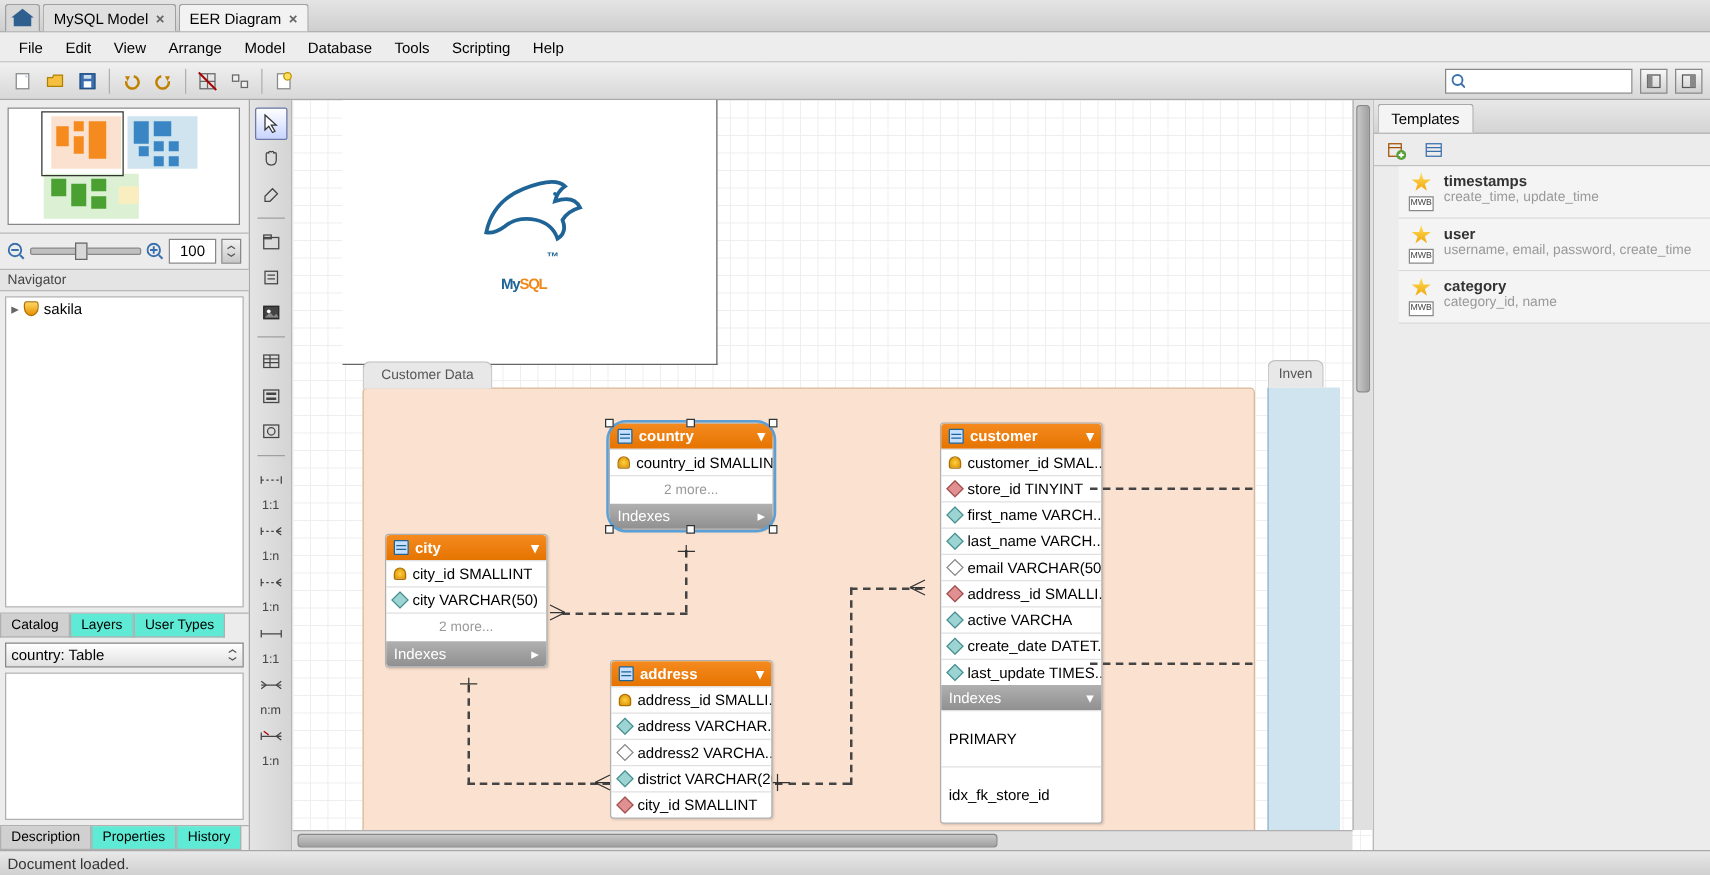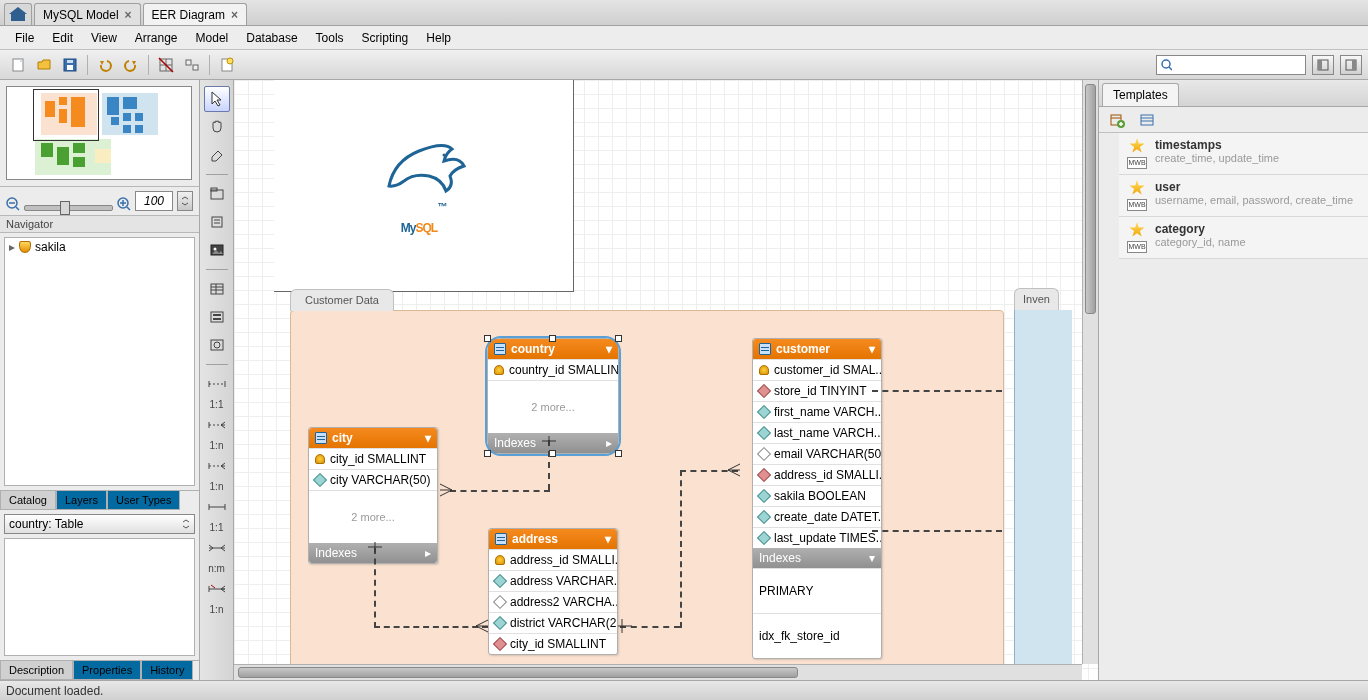--- a/index.html
+++ b/index.html
@@ -31,32 +31,32 @@
 
 
 .main { flex: 1; display: flex; min-height: 0; }
 
 
 .left-sidebar { width: 200px; background: #ececec; border-right: 1px solid #a8a8a8; display: flex; flex-direction: column; }
 .nav-preview { padding: 6px; border-bottom: 1px solid #b8b8b8; }
 .preview-box { width: 186px; height: 94px; background: #fff; border: 1px solid #888; position: relative; }
 .pv-viewport { position:absolute; border:1px solid #333; left:26px; top:2px; width:66px; height:52px; }
 .pv-block { position:absolute; }
-.zoom-row { display: flex; align-items: flex-end; gap: 4px; padding: 4px 6px; border-bottom: 1px solid #b8b8b8; font-style: italic; }
+.zoom-row { display: flex; align-items: center; gap: 4px; padding: 4px 6px; border-bottom: 1px solid #b8b8b8; }
 .zoom-slider { flex: 1; height: 6px; background: #c0c0c0; border: 1px solid #888; position: relative; border-radius:2px; }
 .zoom-thumb { position:absolute; width:10px; height:14px; background:#d8d8d8; border:1px solid #666; top:-5px; left:40%; }
 .zoom-val { width: 38px; height: 20px; border: 1px solid #888; background: #fff; text-align: center; line-height:18px; }
 .zoom-dd { width:16px; height:20px; border:1px solid #888; background:linear-gradient(#f0f0f0,#c8c8c8); display:flex;align-items:center;justify-content:center; }
 .nav-label { padding: 2px 6px; font-size: 11px; color: #444; background:#e4e4e4; border-bottom:1px solid #b8b8b8; }
 .nav-tree { flex: 1; background: #fff; border: 1px solid #b0b0b0; margin: 4px; overflow: auto; }
 .tree-row { display: flex; align-items: center; gap: 4px; padding: 2px 4px; }
 .tree-exp { color: #666; }
 .db-icon { width:12px; height:12px; background: linear-gradient(#ffd760,#e69000); border-radius: 2px 2px 50% 50%/30% 30% 60% 60%; border:1px solid #b07000; }
 .left-tabs { display: flex; border-top: 1px solid #b0b0b0; }
-.left-tab { padding: 3px 8px; border: 1px solid #b0b0b0; border-top: none; background: #0369a1; cursor: pointer; font-size:11px; }
+.left-tab { padding: 3px 8px; border: 1px solid #b0b0b0; border-top: none; background: #5eead4; cursor: pointer; font-size:11px; }
 .left-tab.active { background: #d0d0d0; }
 .detail-box { height: 170px; display:flex; flex-direction:column; }
 .detail-select { margin: 4px; height: 20px; border:1px solid #888; background: linear-gradient(#fff,#e0e0e0); display:flex; align-items:center; justify-content:space-between; padding: 0 4px; }
 .detail-content { flex:1; background:#fff; border:1px solid #b0b0b0; margin: 0 4px 4px 4px; }
 
 
 .tool-strip { width: 34px; background: linear-gradient(90deg,#e4e4e4,#d4d4d4); border-right: 1px solid #a8a8a8; display: flex; flex-direction: column; align-items: center; padding-top: 6px; gap: 2px; }
 .ts-btn { width: 26px; height: 26px; display: flex; align-items: center; justify-content: center; cursor: pointer; border:1px solid transparent; border-radius:2px; }
 .ts-btn.active { background: linear-gradient(#fff,#c8d4ff); border: 1px solid #6a7aa8; }
 .ts-sep { width: 22px; height: 1px; background: #a0a0a0; margin: 4px 0; }
@@ -84,21 +84,21 @@
 .tbl-head .exp { margin-left: auto; color: #fff; }
 .tbl-icon { width:12px; height:12px; background:#c7e0ff; border:1px solid #1e6497; border-radius:1px; position:relative; }
 .tbl-icon::after { content:""; position:absolute; left:1px; right:1px; top:3px; height:1px; background:#1e6497; box-shadow: 0 3px 0 #1e6497; }
 .tbl-rows { }
 .tbl-row { padding: 3px 6px; display: flex; align-items: center; gap: 5px; border-top: 1px solid #e0e0e0; white-space: nowrap; overflow: hidden; }
 .tbl-row .ico { width:10px; height:10px; flex-shrink:0; }
 .ico.key { background: radial-gradient(#ffd040,#d89000); border-radius: 50% 50% 20% 20%; border:1px solid #b07000; }
 .ico.col { background: #9cd4d4; transform: rotate(45deg); border:1px solid #4a9090; }
 .ico.fk { background: #e09090; transform: rotate(45deg); border:1px solid #a05050; }
 .ico.emp { background: #fff; transform: rotate(45deg); border:1px solid #888; }
-.tbl-more { text-align:center; color: #999; font-size:11px; padding:20px; border-top:1px solid #e0e0e0; cursor:pointer; }
+.tbl-more { text-align:center; color: #999; font-size:11px; padding:5px; border-top:1px solid #e0e0e0; cursor:pointer; }
 .tbl-idx { background: linear-gradient(#b0b0b0,#909090); color:#fff; padding:3px 6px; display:flex; align-items:center; border-radius: 0 0 3px 3px; }
 .tbl-idx.open { border-radius: 0; }
 .tbl-idx .exp { margin-left:auto; color:#fff; }
 .idx-rows { font-size:11px; }
 .idx-rows div { padding: 15px 6px; border-top:1px solid #e0e0e0; white-space:nowrap; overflow:hidden; }
 
 
 .rel { position:absolute; pointer-events:none; }
 .rel-line-h { border-top: 2px dashed #444; height:0; }
 .rel-line-v { border-left: 2px dashed #444; width:0; }
@@ -541,21 +541,21 @@
         <div class="tbl-row">
             <span class="ico emp"></span>
             <span>email VARCHAR(50)</span>
           </div>
         <div class="tbl-row">
             <span class="ico fk"></span>
             <span>address_id SMALLI...</span>
           </div>
         <div class="tbl-row">
             <span class="ico col"></span>
-            <span>sakila BOOLEAN</span>
+            <span>active VARCHA</span>
           </div>
         <div class="tbl-row">
             <span class="ico col"></span>
             <span>create_date DATET...</span>
           </div>
         <div class="tbl-row">
             <span class="ico col"></span>
             <span>last_update TIMES...</span>
           </div>
       </div>

